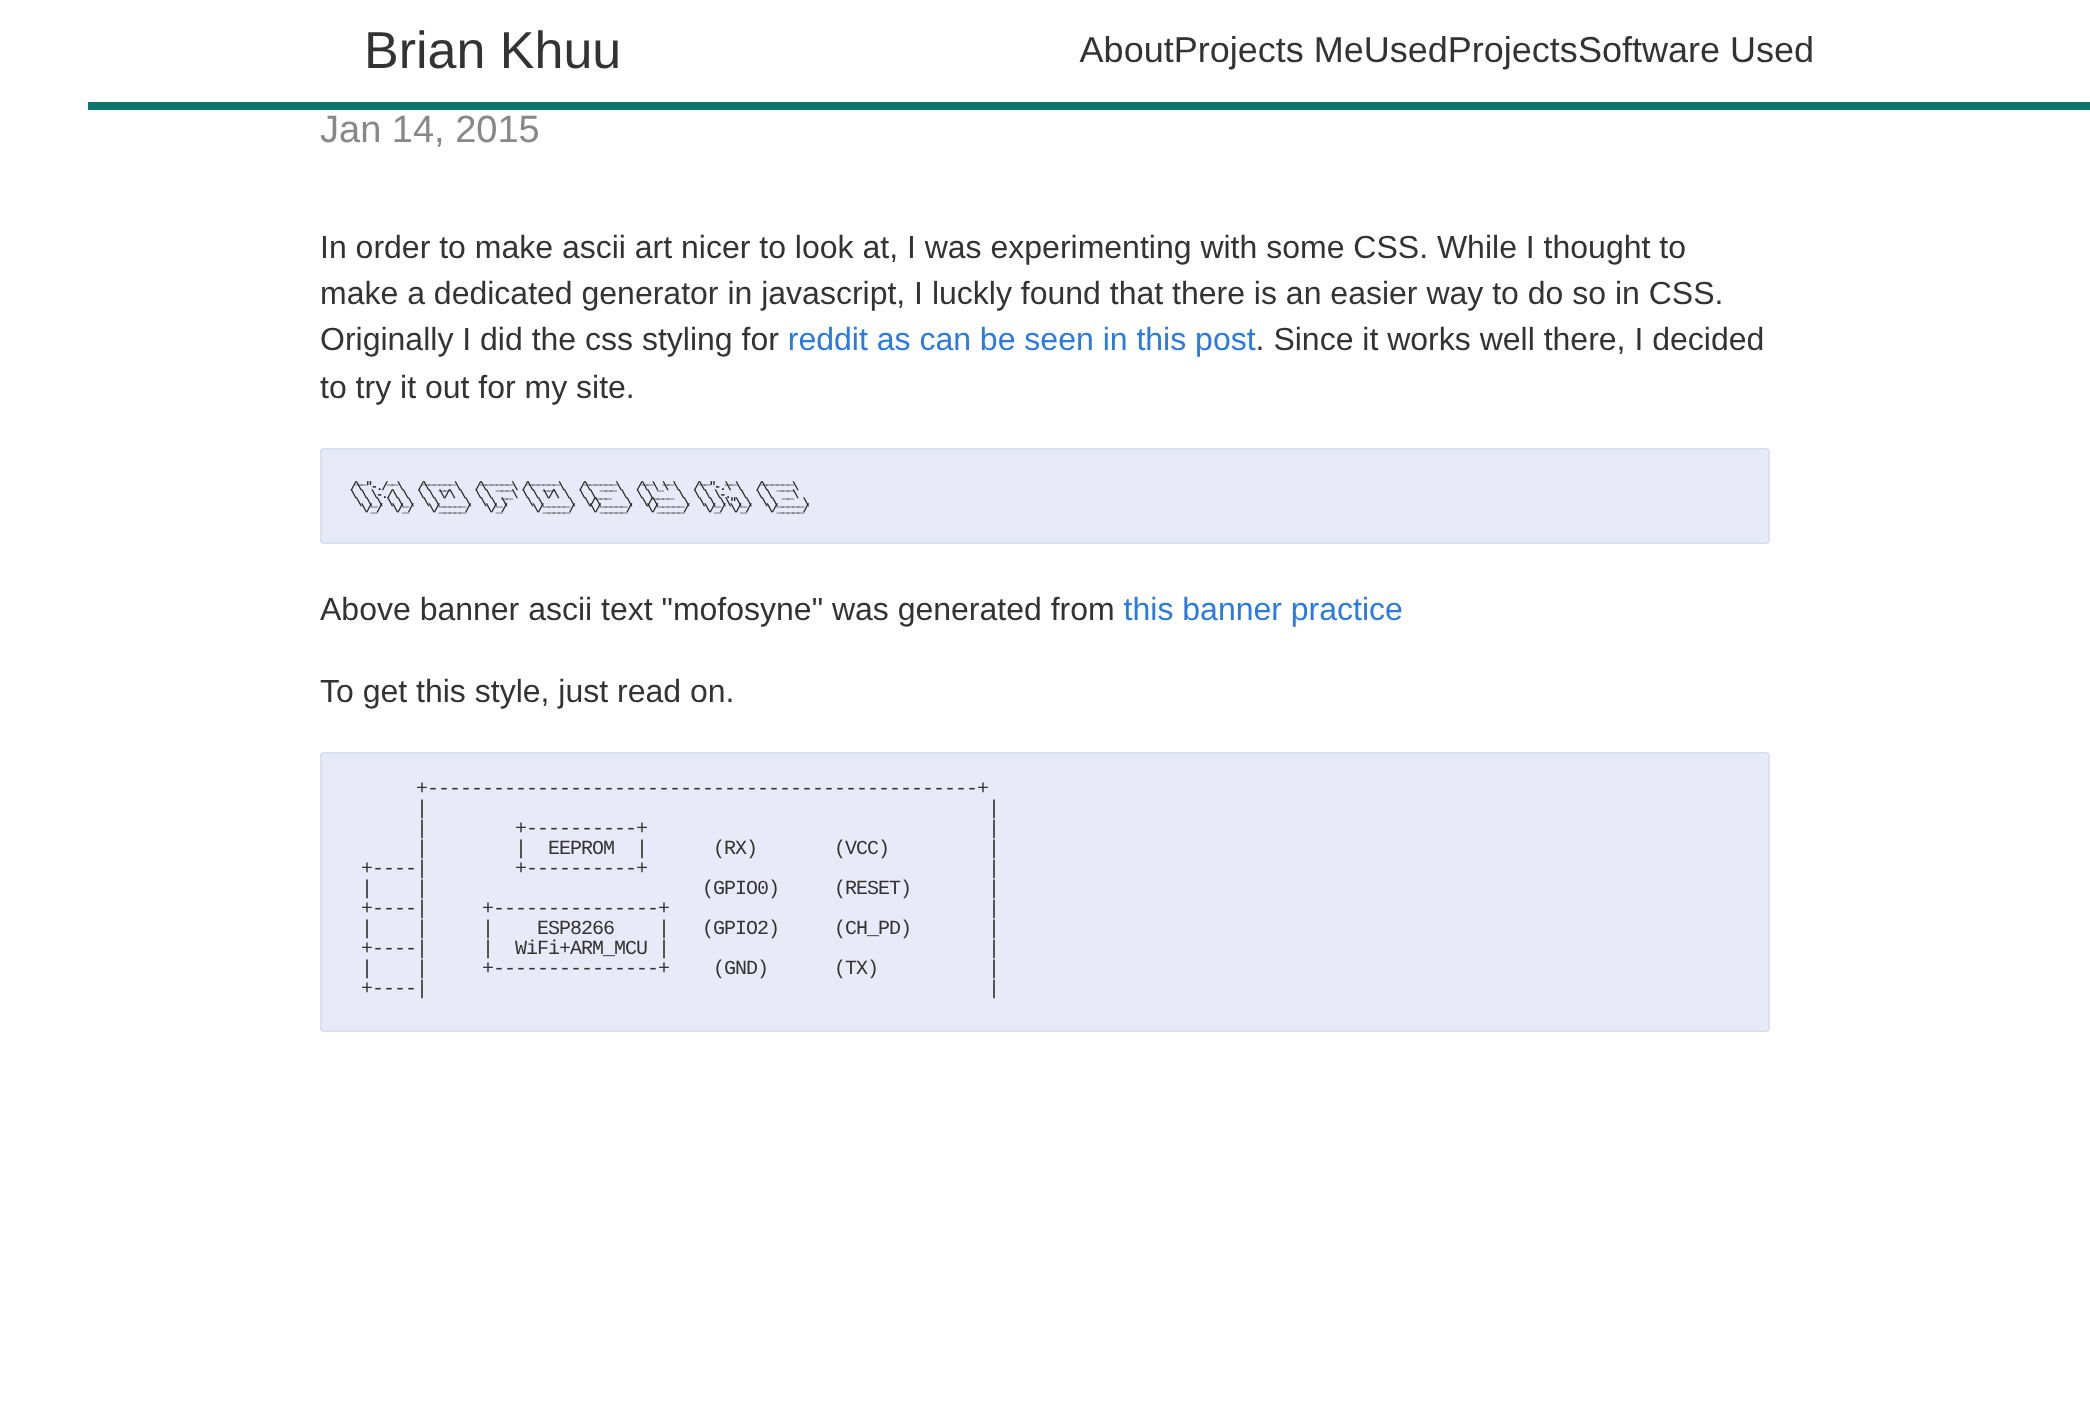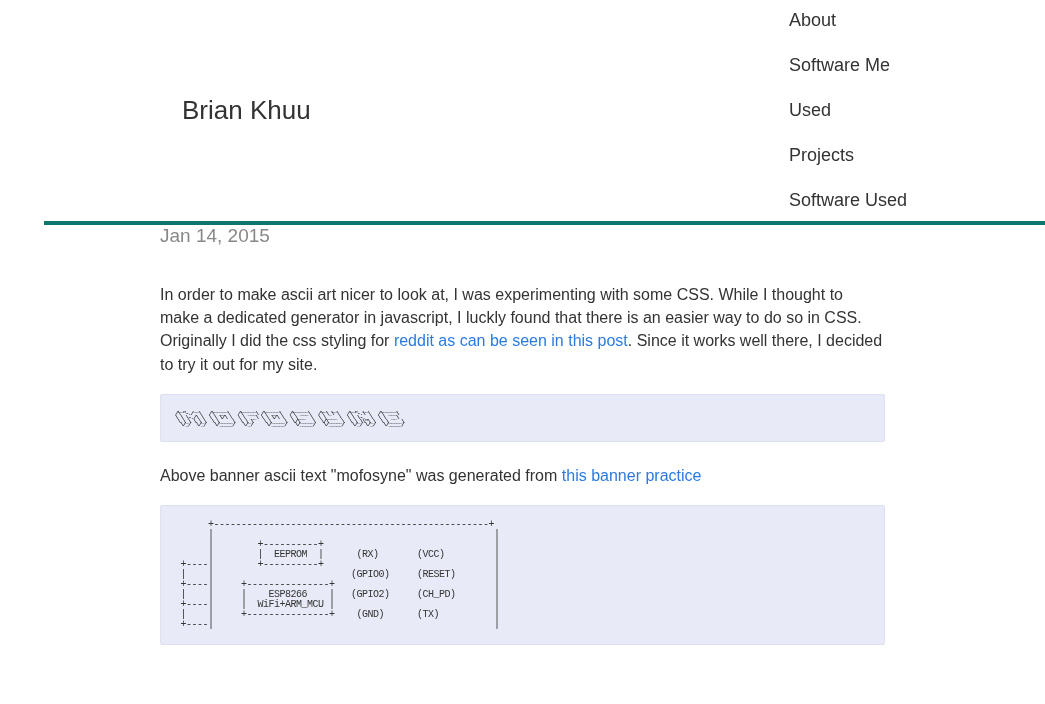--- a/index.html
+++ b/index.html
@@ -23,22 +23,20 @@
   align-items: center;
   justify-content: space-between;
 }
 .site-title {
   font-size: 26px;
   font-weight: 300;
   color: #333;
 }
 .nav-links {
   display: flex;
-  gap: 24px;
-  flex-direction: column;
 }
 .nav-links a {
   font-size: 18px;
   color: #333;
   text-decoration: none;
   font-weight: 400;
 }
 .article-title {
   font-size: 42px;
   font-weight: 400;
@@ -88,21 +86,21 @@
 }
 </style>
 </head>
 <body>
 
 <header class="topbar">
   <div class="container nav-row">
     <div class="site-title">Brian Khuu</div>
     <nav class="nav-links">
       <a href="#">About</a>
-      <a href="#">Software Me</a>
+      <a href="#">Projects Me</a>
       <a href="#">Used</a>
       <a href="#">Projects</a>
       <a href="#">Software Used</a>
     </nav>
   </div>
 </header>
 
 <main class="container">
   <div class="date">Jan 14, 2015</div>
 
@@ -115,20 +113,21 @@
 /\ "-./  \   /\  __ \   /\  ___\ /\  __ \   /\  ___\   /\ \_\ \   /\ "-.\ \   /\  ___\   
 \ \ \-./\ \  \ \ \/\ \  \ \  __\ \ \ \/\ \  \ \___  \  \ \____ \  \ \ \-.  \  \ \  __\   
  \ \_\ \ \_\  \ \_____\  \ \_\    \ \_____\  \/\_____\  \/\_____\  \ \_\\"\_\  \ \_____\ 
   \/_/  \/_/   \/_____/   \/_/     \/_____/   \/_____/   \/_____/   \/_/ \/_/   \/_____/ </pre>
   </div>
 
   <p class="para">
     <span>Above banner ascii text "mofosyne" was generated from </span><a href="#">this banner practice</a>
   </p>
 
+  <p class="para">To get this style, just read on.</p>
 
 
 
   <div class="ascii-box diagram">
     <pre>      +--------------------------------------------------+
       |                                                   |
       |        +----------+                               |
       |        |  EEPROM  |      (RX)       (VCC)         |
  +----|        +----------+                               |
  |    |                         (GPIO0)     (RESET)       |

